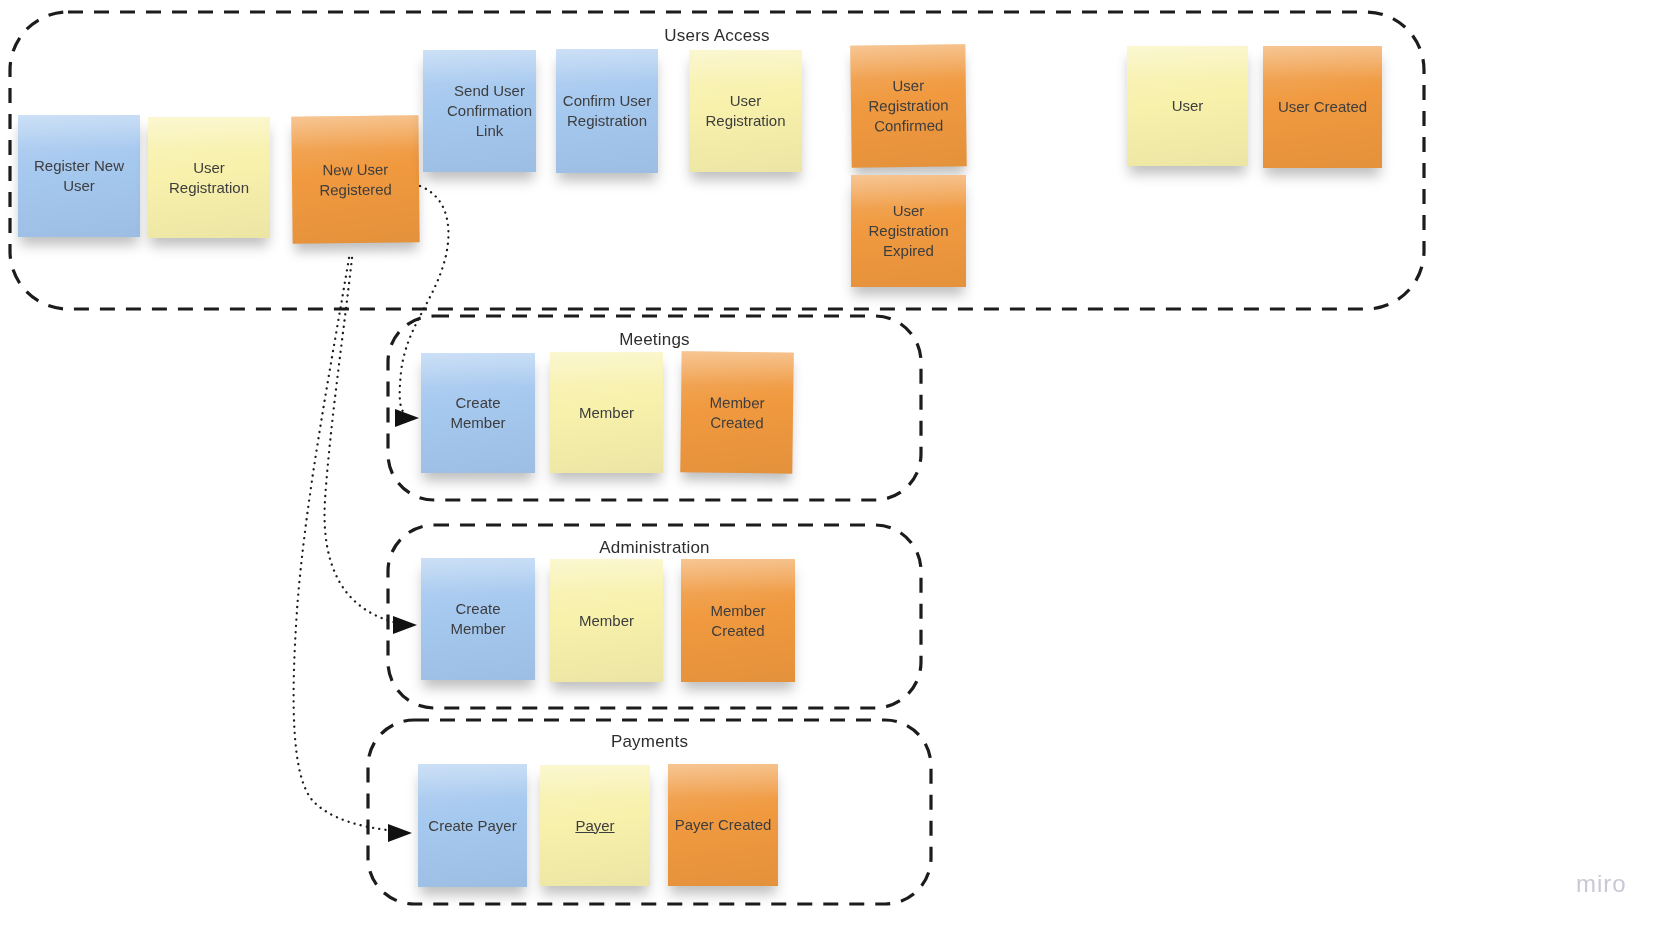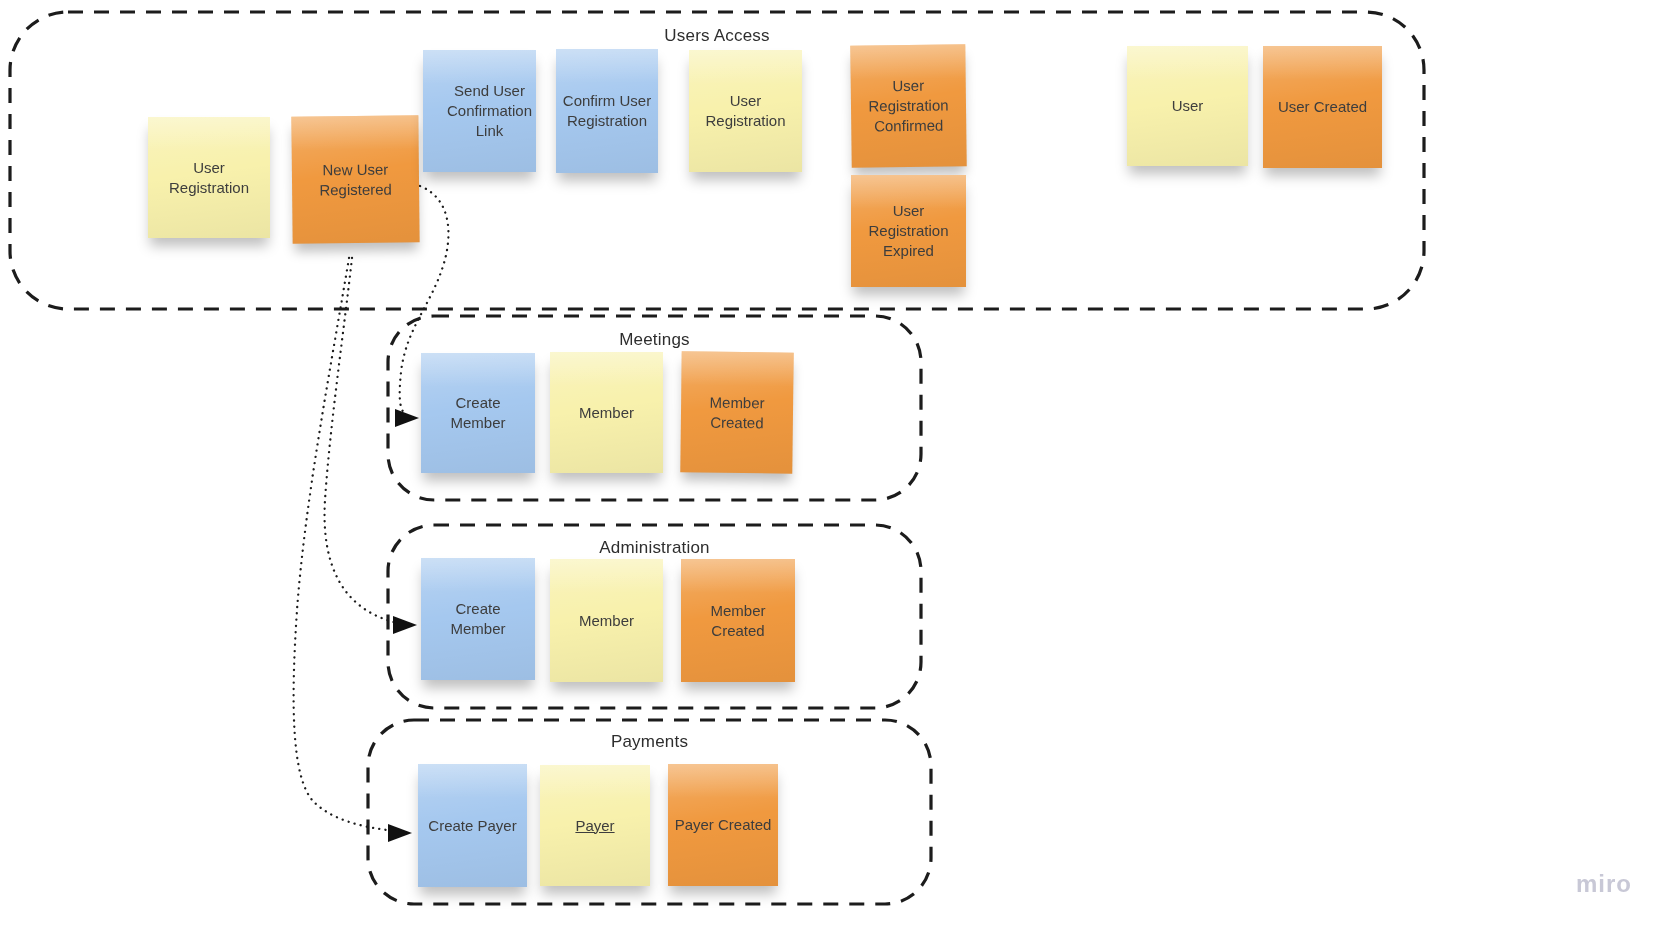--- a/index.html
+++ b/index.html
@@ -72,21 +72,21 @@
   .n17 { left: 681px;  top: 559px; width: 114px; height: 123px; }
   .n18 { left: 418px;  top: 764px; width: 109px; height: 123px; }
   .n19 { left: 540px;  top: 765px; width: 110px; height: 121px; text-decoration: underline; }
   .n20 { left: 668px;  top: 764px; width: 110px; height: 122px; }
 
   .watermark {
     position: absolute;
     left: 1576px;
     top: 870px;
     font-size: 24px;
-    font-weight: 700;
+    font-weight: 400;
     letter-spacing: 1px;
     color: var(--watermark-color, #c8c8d6);
   }
 </style>
 </head>
 <body>
 
 <div class="canvas">
 
   <svg class="layer" width="1671" height="934" viewBox="0 0 1671 934">
@@ -104,20 +104,23 @@
 
     <path d="M 349 258 C 332 360 305 500 297 610 C 291 700 291 777 313 801 C 330 819 362 828 397 831" fill="none" stroke="#1c1c1c" stroke-width="2.3" stroke-dasharray="0.1 6.2" stroke-linecap="round"></path>
     <polygon points="412,833 388,824 388,842" fill="#111"></polygon>
   </svg>
 
   <div class="group-title t-users-access">Users Access</div>
   <div class="group-title t-meetings">Meetings</div>
   <div class="group-title t-administration">Administration</div>
   <div class="group-title t-payments">Payments</div>
 
+  <div class="note blue n1">
+      <span>Register New User</span>
+    </div>
   <div class="note yellow n2">
       <span>User Registration</span>
     </div>
   <div class="note orange n3">
       <span>New User Registered</span>
     </div>
   <div class="note blue n4">
       <span>Send User Confirmation Link</span>
     </div>
   <div class="note blue n5">

